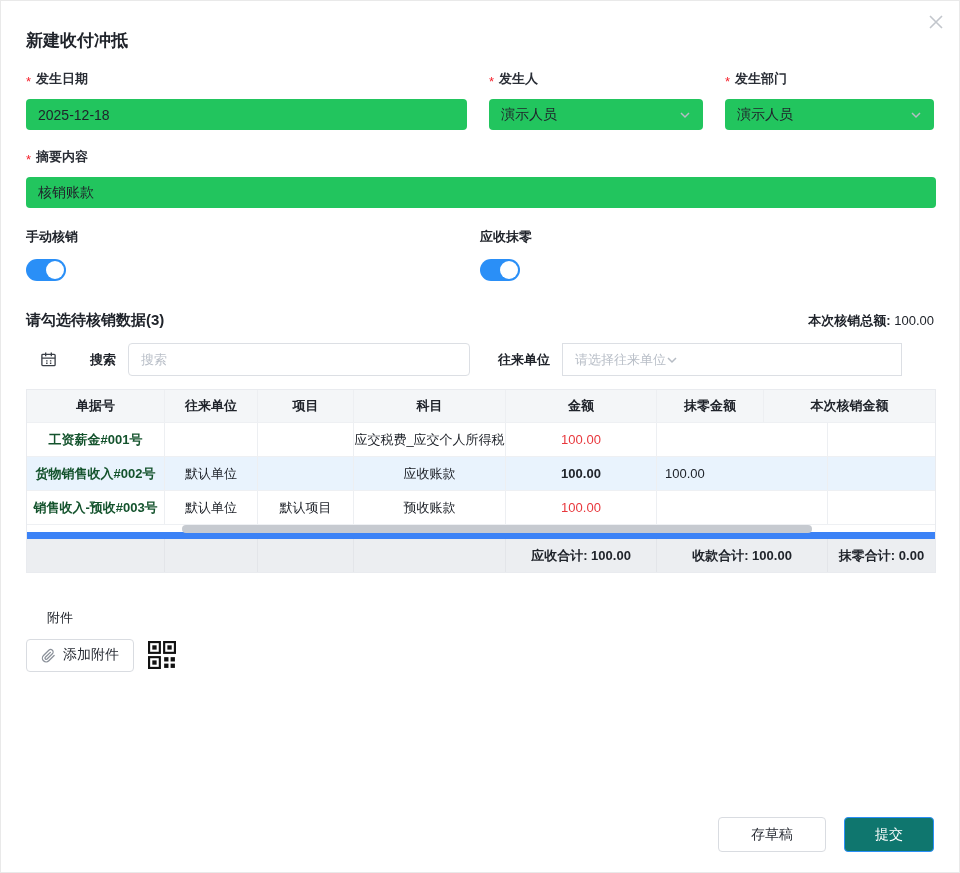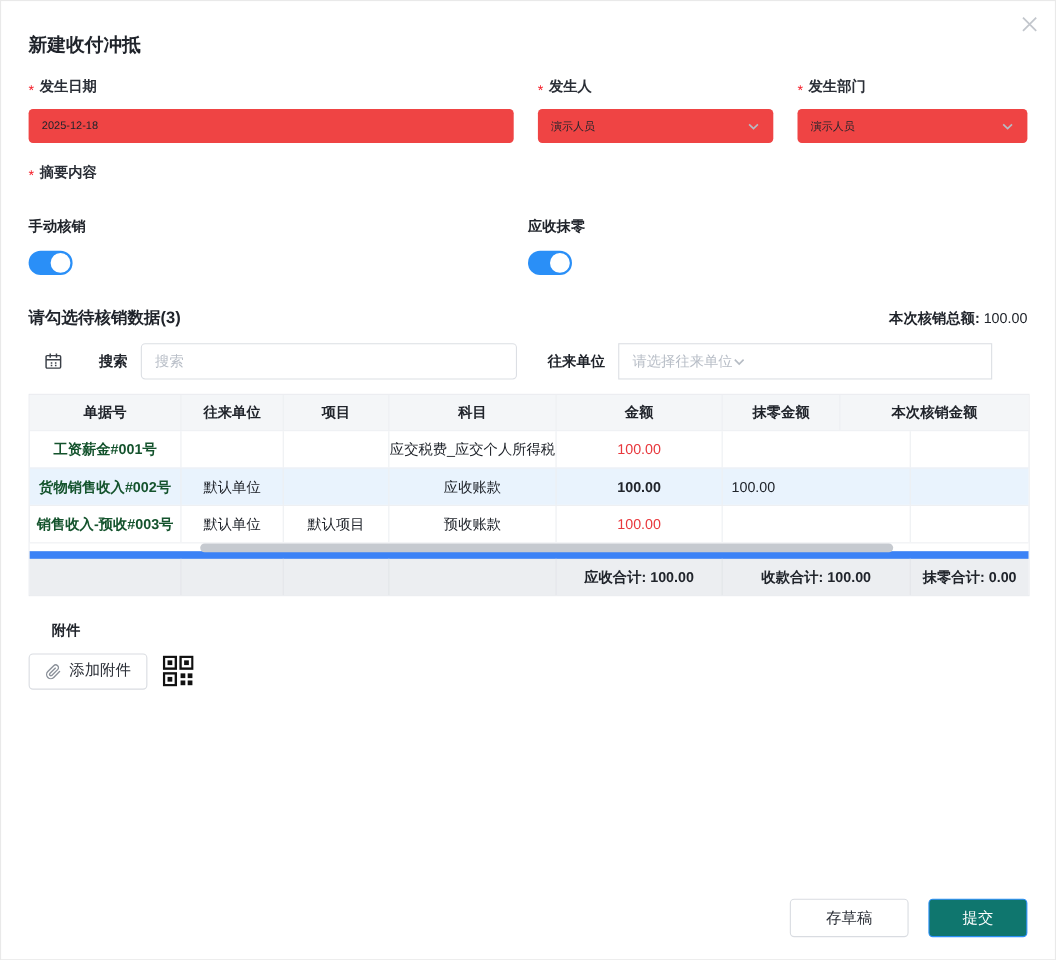--- a/index.html
+++ b/index.html
@@ -16,22 +16,22 @@
   .dialog-title { font-size:17px; font-weight:bold; padding-top:28px; }
 
   
   .form-row { display:flex; gap:22px; margin-top:18px; }
   .field-label { font-weight:bold; font-size:13px; color:#2a2e36; display:flex; align-items:center; gap:5px; margin-bottom:11px; }
   .req { color:#f5222d; font-weight:normal; position:relative; top:2px; }
   .f-date { width:443px; }
   .f-person { width:215px; }
   .f-dept  { width:210px; }
   .input, .gselect {
-    height:31px; background:#ef4444; border-radius:4px;
-    display:flex; align-items:center; padding:0 12px; color:#20242b; font-size:10px;
+    height:31px; background:#22c55e; border-radius:4px;
+    display:flex; align-items:center; padding:0 12px; color:#20242b; font-size:14px;
   }
   .gselect { justify-content:space-between; cursor:pointer; }
   .full { width:910px; }
 
   
   .toggle-row { display:flex; margin-top:20px; }
   .toggle-block { width:465px; }
   .toggle-label { font-weight:bold; margin-bottom:13px; }
   .toggle { width:40px; height:22px; border-radius:11px; background:#2a8ff7; position:relative; cursor:pointer; }
   .toggle .knob { position:absolute; top:2px; right:2px; width:18px; height:18px; border-radius:50%; background:#fff; }
@@ -77,21 +77,21 @@
   .amount-bold { font-weight:bold; }
   .left-align { justify-content:flex-start; }
 
   .hscroll { height:8px; position:relative; background:#fff; border-top:1px solid #eef0f3; }
   .hscroll .thumb { position:absolute; left:155px; top:0; width:630px; height:8px; border-radius:4px; background:#c6cad0; cursor:grab; }
 
   .tfoot { background:#eceef1; font-weight:bold; border-top:7px solid #3b82f6; }
   .tfoot .cell { border-right-color:#e3e5e9; }
 
   
-  .attach-label { font-weight:bold; margin-top:22px;padding-left:21px; }
+  .attach-label { font-weight:normal; margin-top:36px;padding-left:21px; }
   .attach-row { display:flex; align-items:center; margin-top:10px; }
   .attach-btn {
     height:33px; border:1px solid #d9dce1; border-radius:4px; background:#fff;
     display:flex; align-items:center; gap:7px; padding:0 14px; font-size:14px; cursor:pointer; color:#2a2e36;
   }
   .qr-btn { width:36px; height:36px; margin-left:10px; display:flex; align-items:center; justify-content:center; background:#fff; cursor:pointer; }
 
   
   .actions { position:absolute; right:25px; bottom:20px; display:flex; gap:18px; }
   .btn { height:35px; border-radius:4px; font-size:14px; display:flex; align-items:center; justify-content:center; cursor:pointer; font-family:inherit; }
@@ -144,20 +144,21 @@
       </div>
     </div>
   </div>
 
   <div class="form-row">
     <div>
       <div class="field-label">
         <span class="req">*</span>
         <span>摘要内容</span>
       </div>
+      <div class="input full">核销账款</div>
     </div>
   </div>
 
   <div class="toggle-row">
     <div class="toggle-block">
       <div class="toggle-label">手动核销</div>
       <div class="toggle">
           <span class="knob"></span>
         </div>
     </div>

